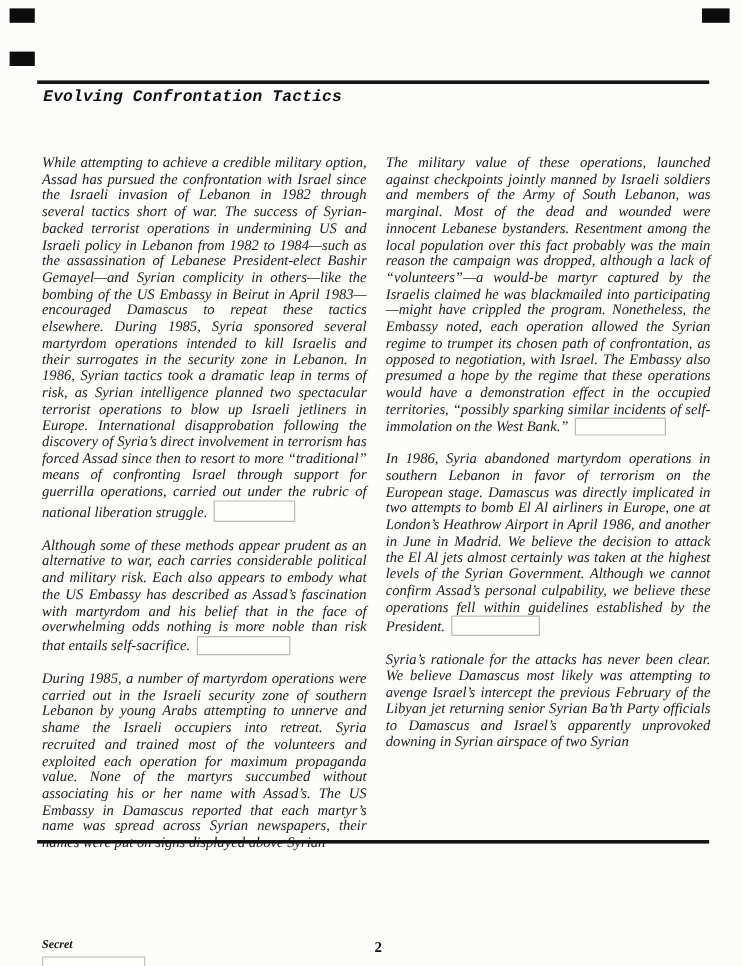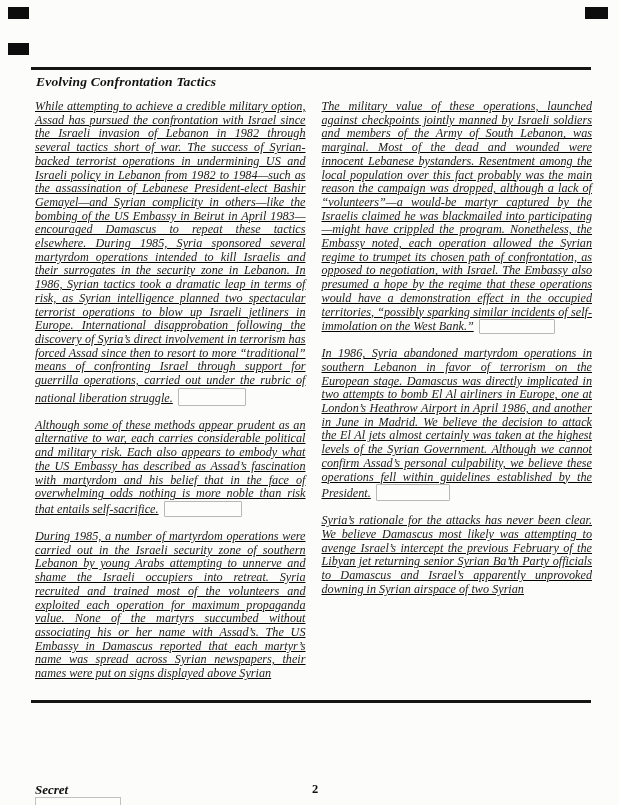--- a/index.html
+++ b/index.html
@@ -27,29 +27,29 @@
   .title {
     position: absolute;
     top: 74px;
     left: 36px;
     margin: 0;
     font-size: 13.5px;
     font-style: italic;
     font-weight: bold;
     letter-spacing: 0.2px;
     color: #111111;
+    font-family: Liberation Mono, monospace;
   }
   .columns {
     position: absolute;
-    top: 100px;
+    top: 129px;
     left: 35px;
     width: 557px;
     display: flex;
     gap: 16px;
-    text-decoration: underline;
   }
   .col { width: 273px; }
   .col p {
     margin: 0 0 13px 0;
     font-style: italic;
     font-size: 12.2px;
     line-height: 13.7px;
     text-align: justify;
     color: #1c1c1c;
   }
@@ -58,21 +58,21 @@
     border: 1.5px solid #b9b9b4;
     background: #fdfdfb;
     border-radius: 1px;
     vertical-align: -4px;
     margin-left: 5px;
   }
   .footer-secret {
     position: absolute;
     left: 35px;
     top: 782px;
-    font-size: 13px;
+    font-size: 10px;
     font-weight: bold;
     font-style: italic;
     color: #111111;
   }
   .footer-page {
     position: absolute;
     left: 312px;
     top: 782px;
     font-size: 12.5px;
     font-weight: bold;

